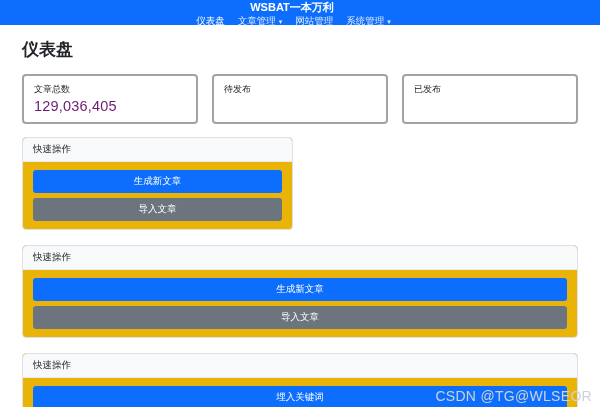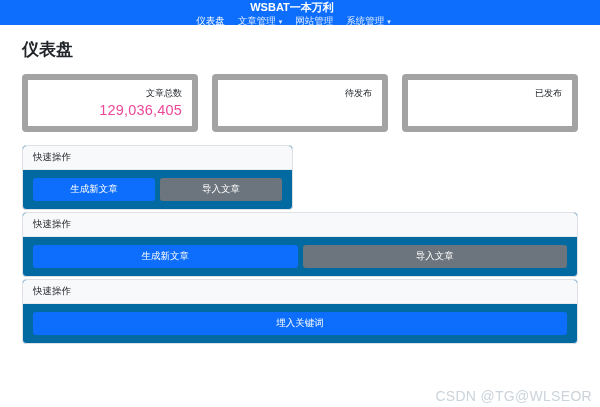--- a/index.html
+++ b/index.html
@@ -62,48 +62,47 @@
     margin-bottom: 13px;
   }
   
   .stats-row {
     display: flex;
     gap: 14px;
     margin-bottom: 13px;
   }
   .stat-card {
     flex: 1;
-    border: 6px solid #a3a3a3;
+    border: 2px solid #a3a3a3;
     border-radius: 4px;
     padding: 7px 10px 8px 10px;
     background: #ffffff;
-    text-align: right;
   }
   .stat-label { font-size: 9px; color: #212529; margin-bottom: 2px; }
-  .stat-value { font-size: 14.5px; color: #ec4899; letter-spacing: 0.2px; }
+  .stat-value { font-size: 14.5px; color: #701a75; letter-spacing: 0.2px; }
   
   .panel {
     border: 1px solid #dee2e6;
     border-radius: 4px;
-    background: #0369a1;
-    margin-bottom: 2px;
+    background: #eab308;
+    margin-bottom: 15px;
   }
   .panel.half { width: calc(50% - 7px); }
   .panel-header {
     background: #f8f9fa;
     border-bottom: 1px solid #e9ecef;
     padding: 5px 10px;
     font-size: 9.5px;
     color: #212529;
     border-radius: 4px 4px 0 0;
   }
   .panel-body {
     padding: 8px 10px;
     display: flex;
-    flex-direction: row;
+    flex-direction: column;
     gap: 5px;
   }
   .btn {
     display: block;
     width: 100%;
     border: none;
     border-radius: 3px;
     color: #ffffff;
     font-size: 9.5px;
     font-family: "Liberation Sans", "DejaVu Sans", sans-serif;

